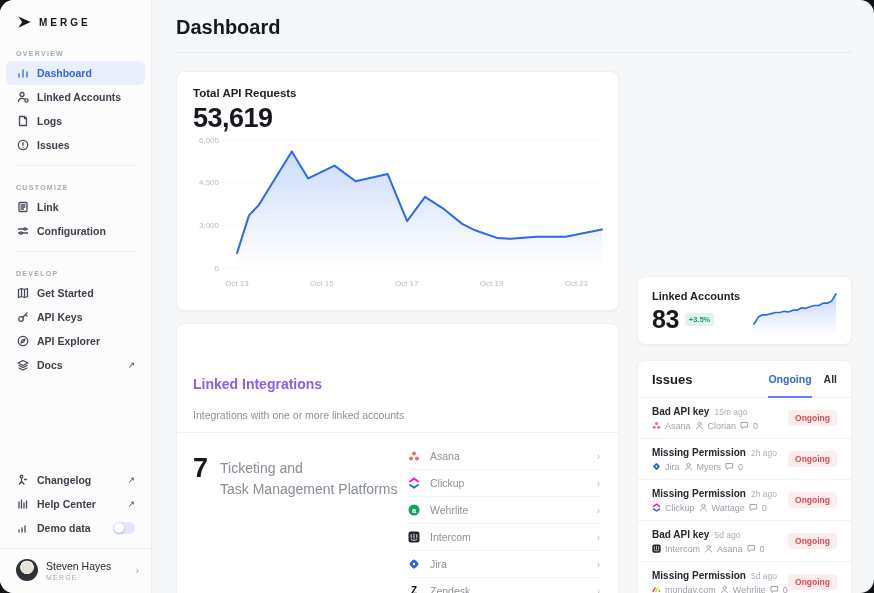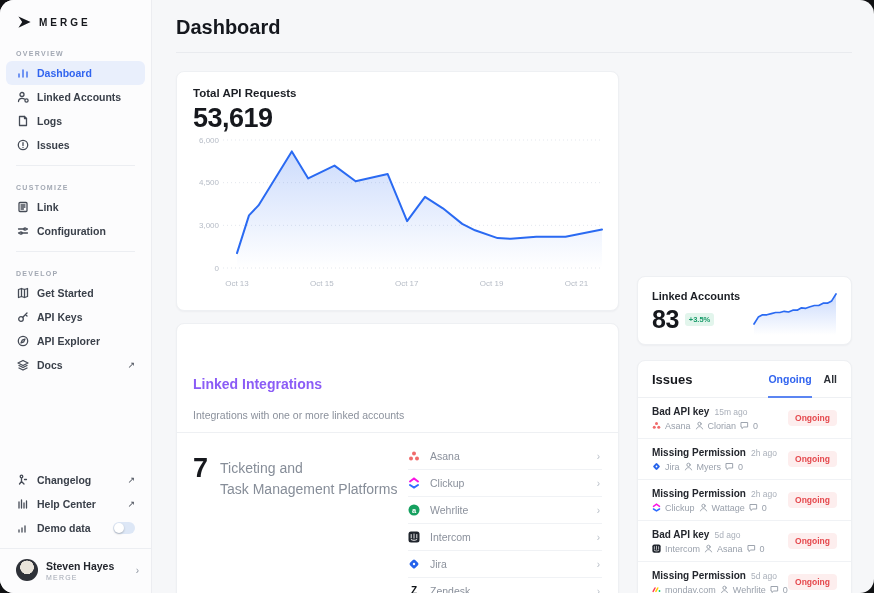--- a/index.html
+++ b/index.html
@@ -19,21 +19,21 @@
   .nav-item.active svg { stroke:#3164ef; }
   .nav-item svg { stroke:#454b56; }
   .nav-ico { width:13px; height:13px; display:flex; align-items:center; justify-content:center; flex:none; }
   .divider { height:1px; background:#eceef2; margin:8px 16px; }
   .spacer { flex:1; }
   .ext-arrow { margin-left:auto; font-size:9px; color:#454b56; }
   .toggle { margin-left:auto; width:22px; height:12px; border-radius:7px; background:#dde7f6; position:relative; cursor:pointer; }
   .toggle .knob { position:absolute; left:1px; top:1px; width:10px; height:10px; border-radius:50%; background:#fff; box-shadow:0 1px 2px rgba(0,0,0,.25); }
   .profile { display:flex; align-items:center; gap:8px; padding:10px 12px 2px 16px; border-top:1px solid #eceef2; margin-top:8px; cursor:pointer; }
   .avatar { width:22px; height:22px; border-radius:50%; background:radial-gradient(circle at 50% 38%, #e8e3da 0 38%, #2e3138 40%); flex:none; }
-  .profile-name { font-size:10.5px; font-weight:bold; color:#23262d; }
+  .profile-name { font-size:10.5px; font-weight:normal; color:#23262d; }
   .profile-org { font-size:7px; letter-spacing:1.2px; color:#a2a8b3; margin-top:2px; }
   .chev { margin-left:auto; color:#8f96a1; font-size:10px; }
 
   
   .main { flex:1; display:flex; flex-direction:column; overflow:hidden; }
   .page-header { padding:16px 22px 0 24px; }
   .page-title { font-size:20px; font-weight:bold; color:#15181e; padding-bottom:13px; border-bottom:1px solid #e9ebef; }
   .content { display:flex; gap:18px; padding:18px 22px 0 24px; align-items:flex-end; }
   .col-left { width:443px; display:flex; flex-direction:column; gap:12px; }
   .col-right { width:215px; display:flex; flex-direction:column; gap:15px; }

